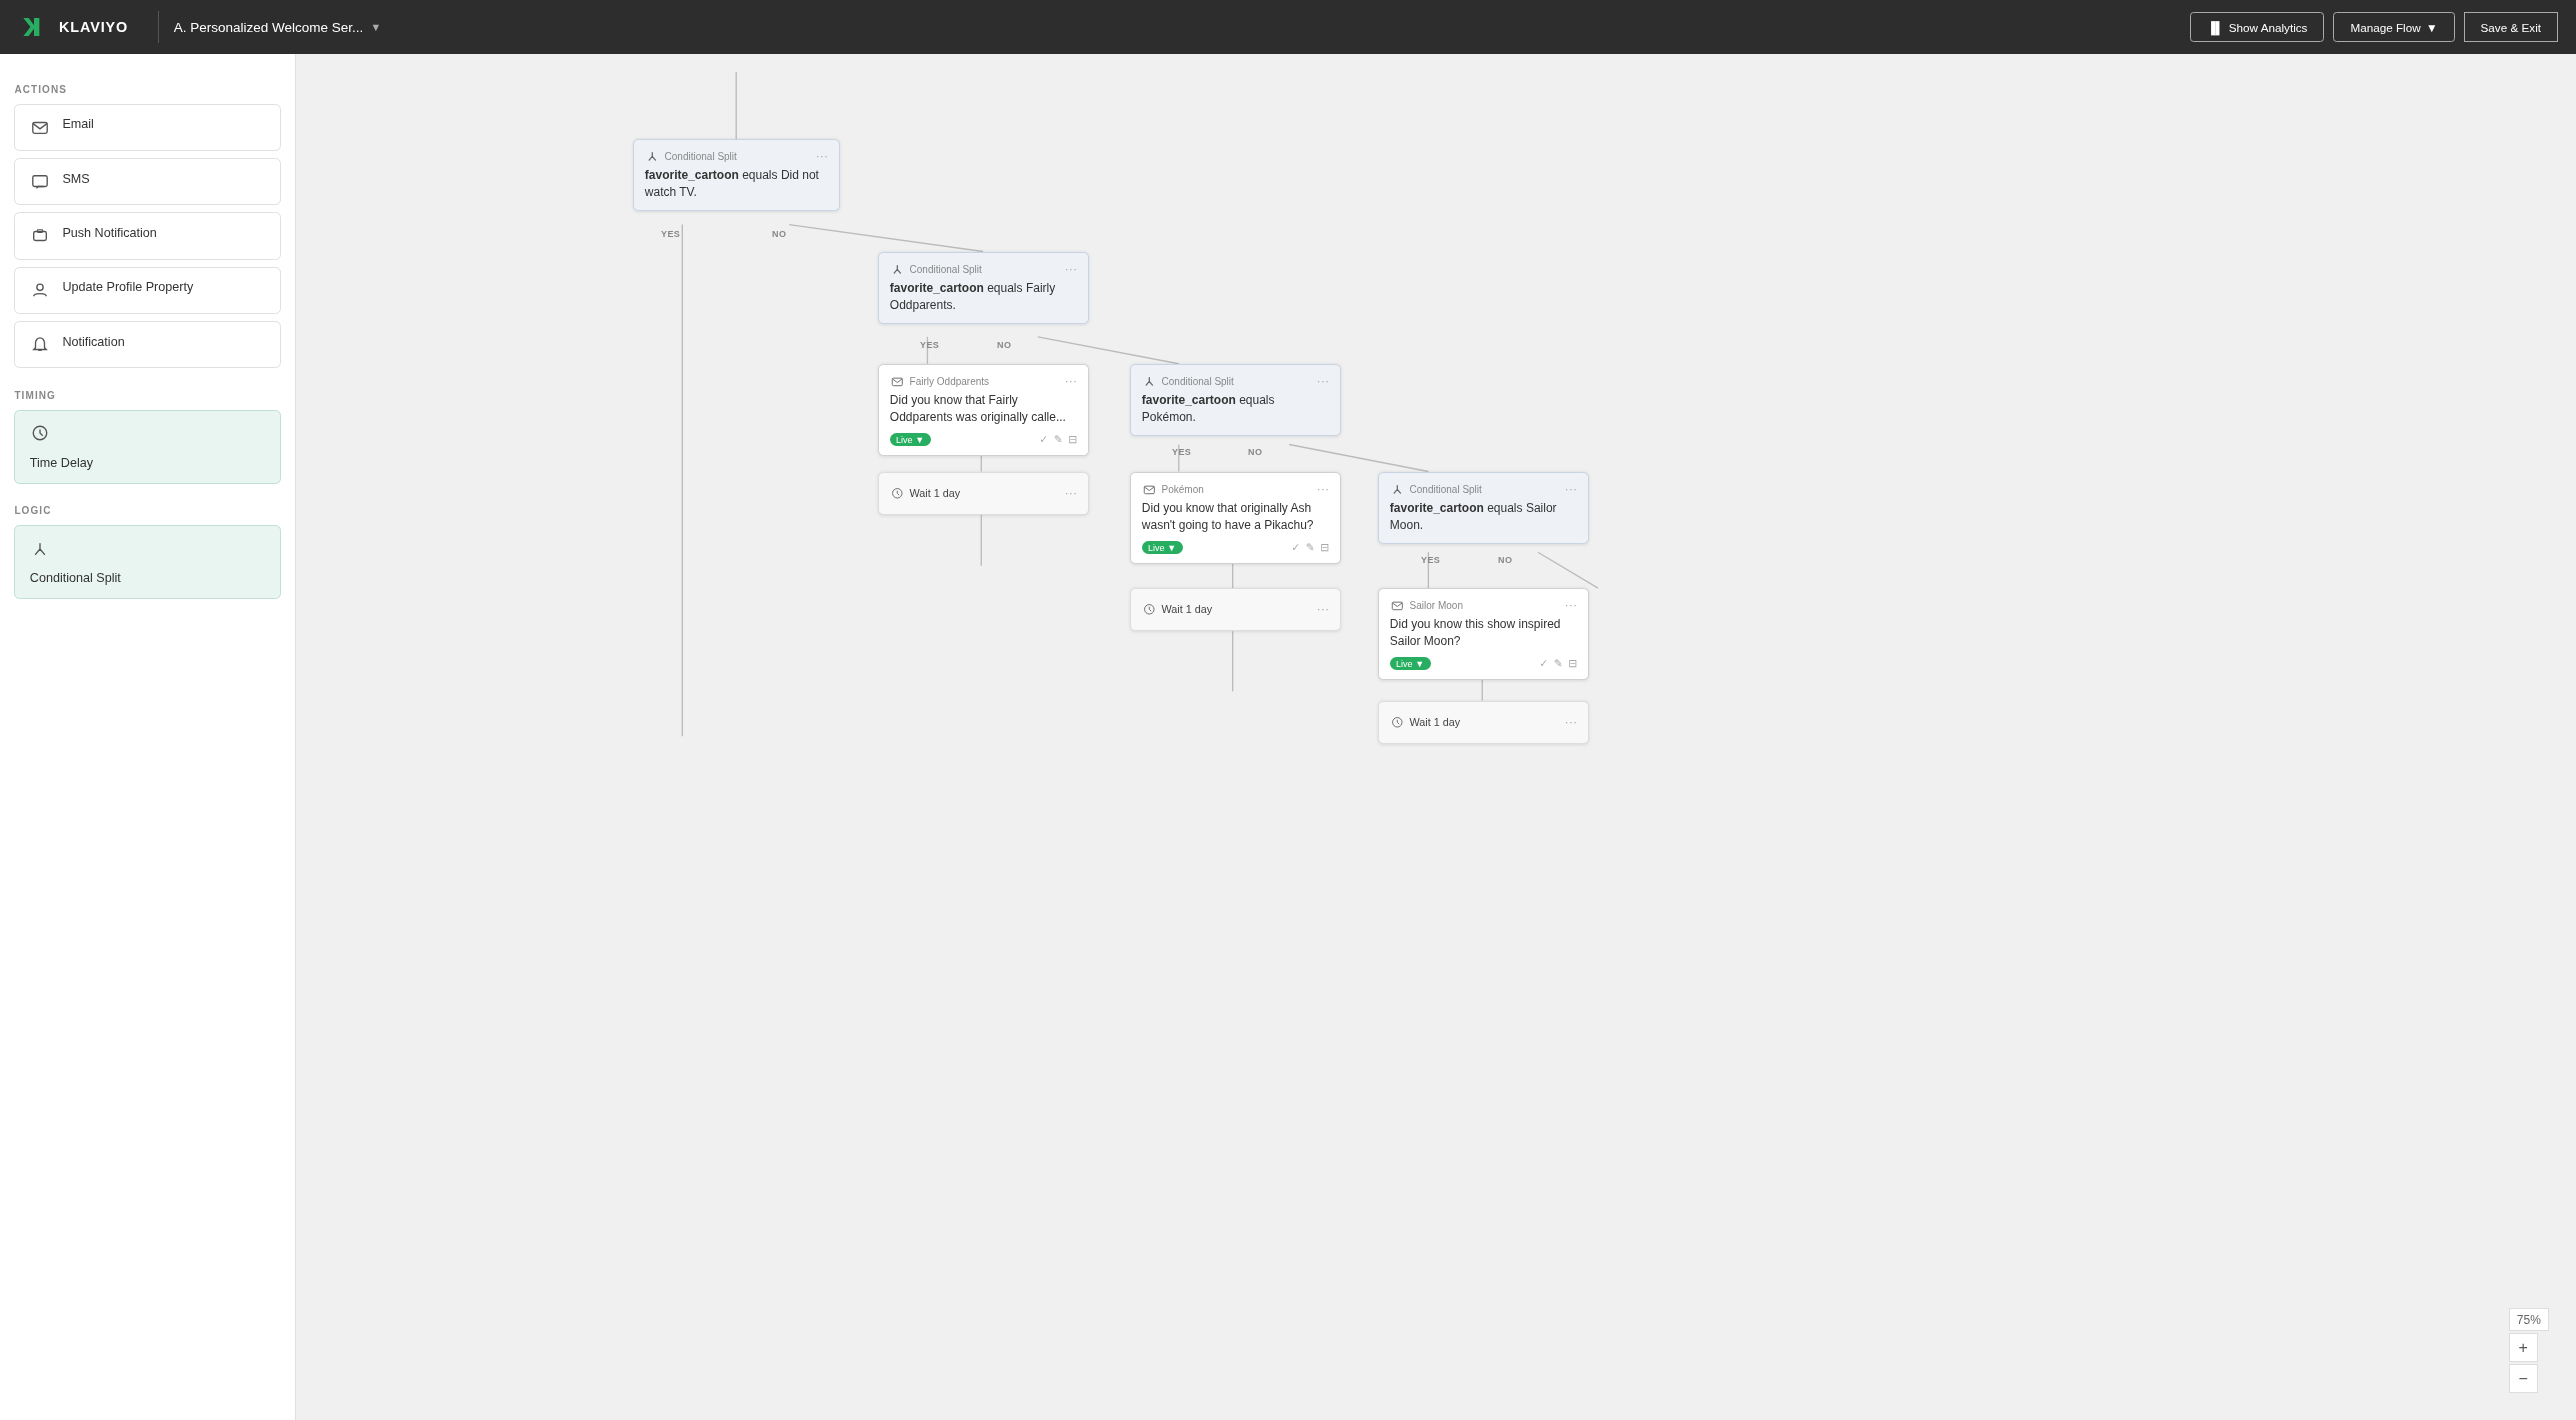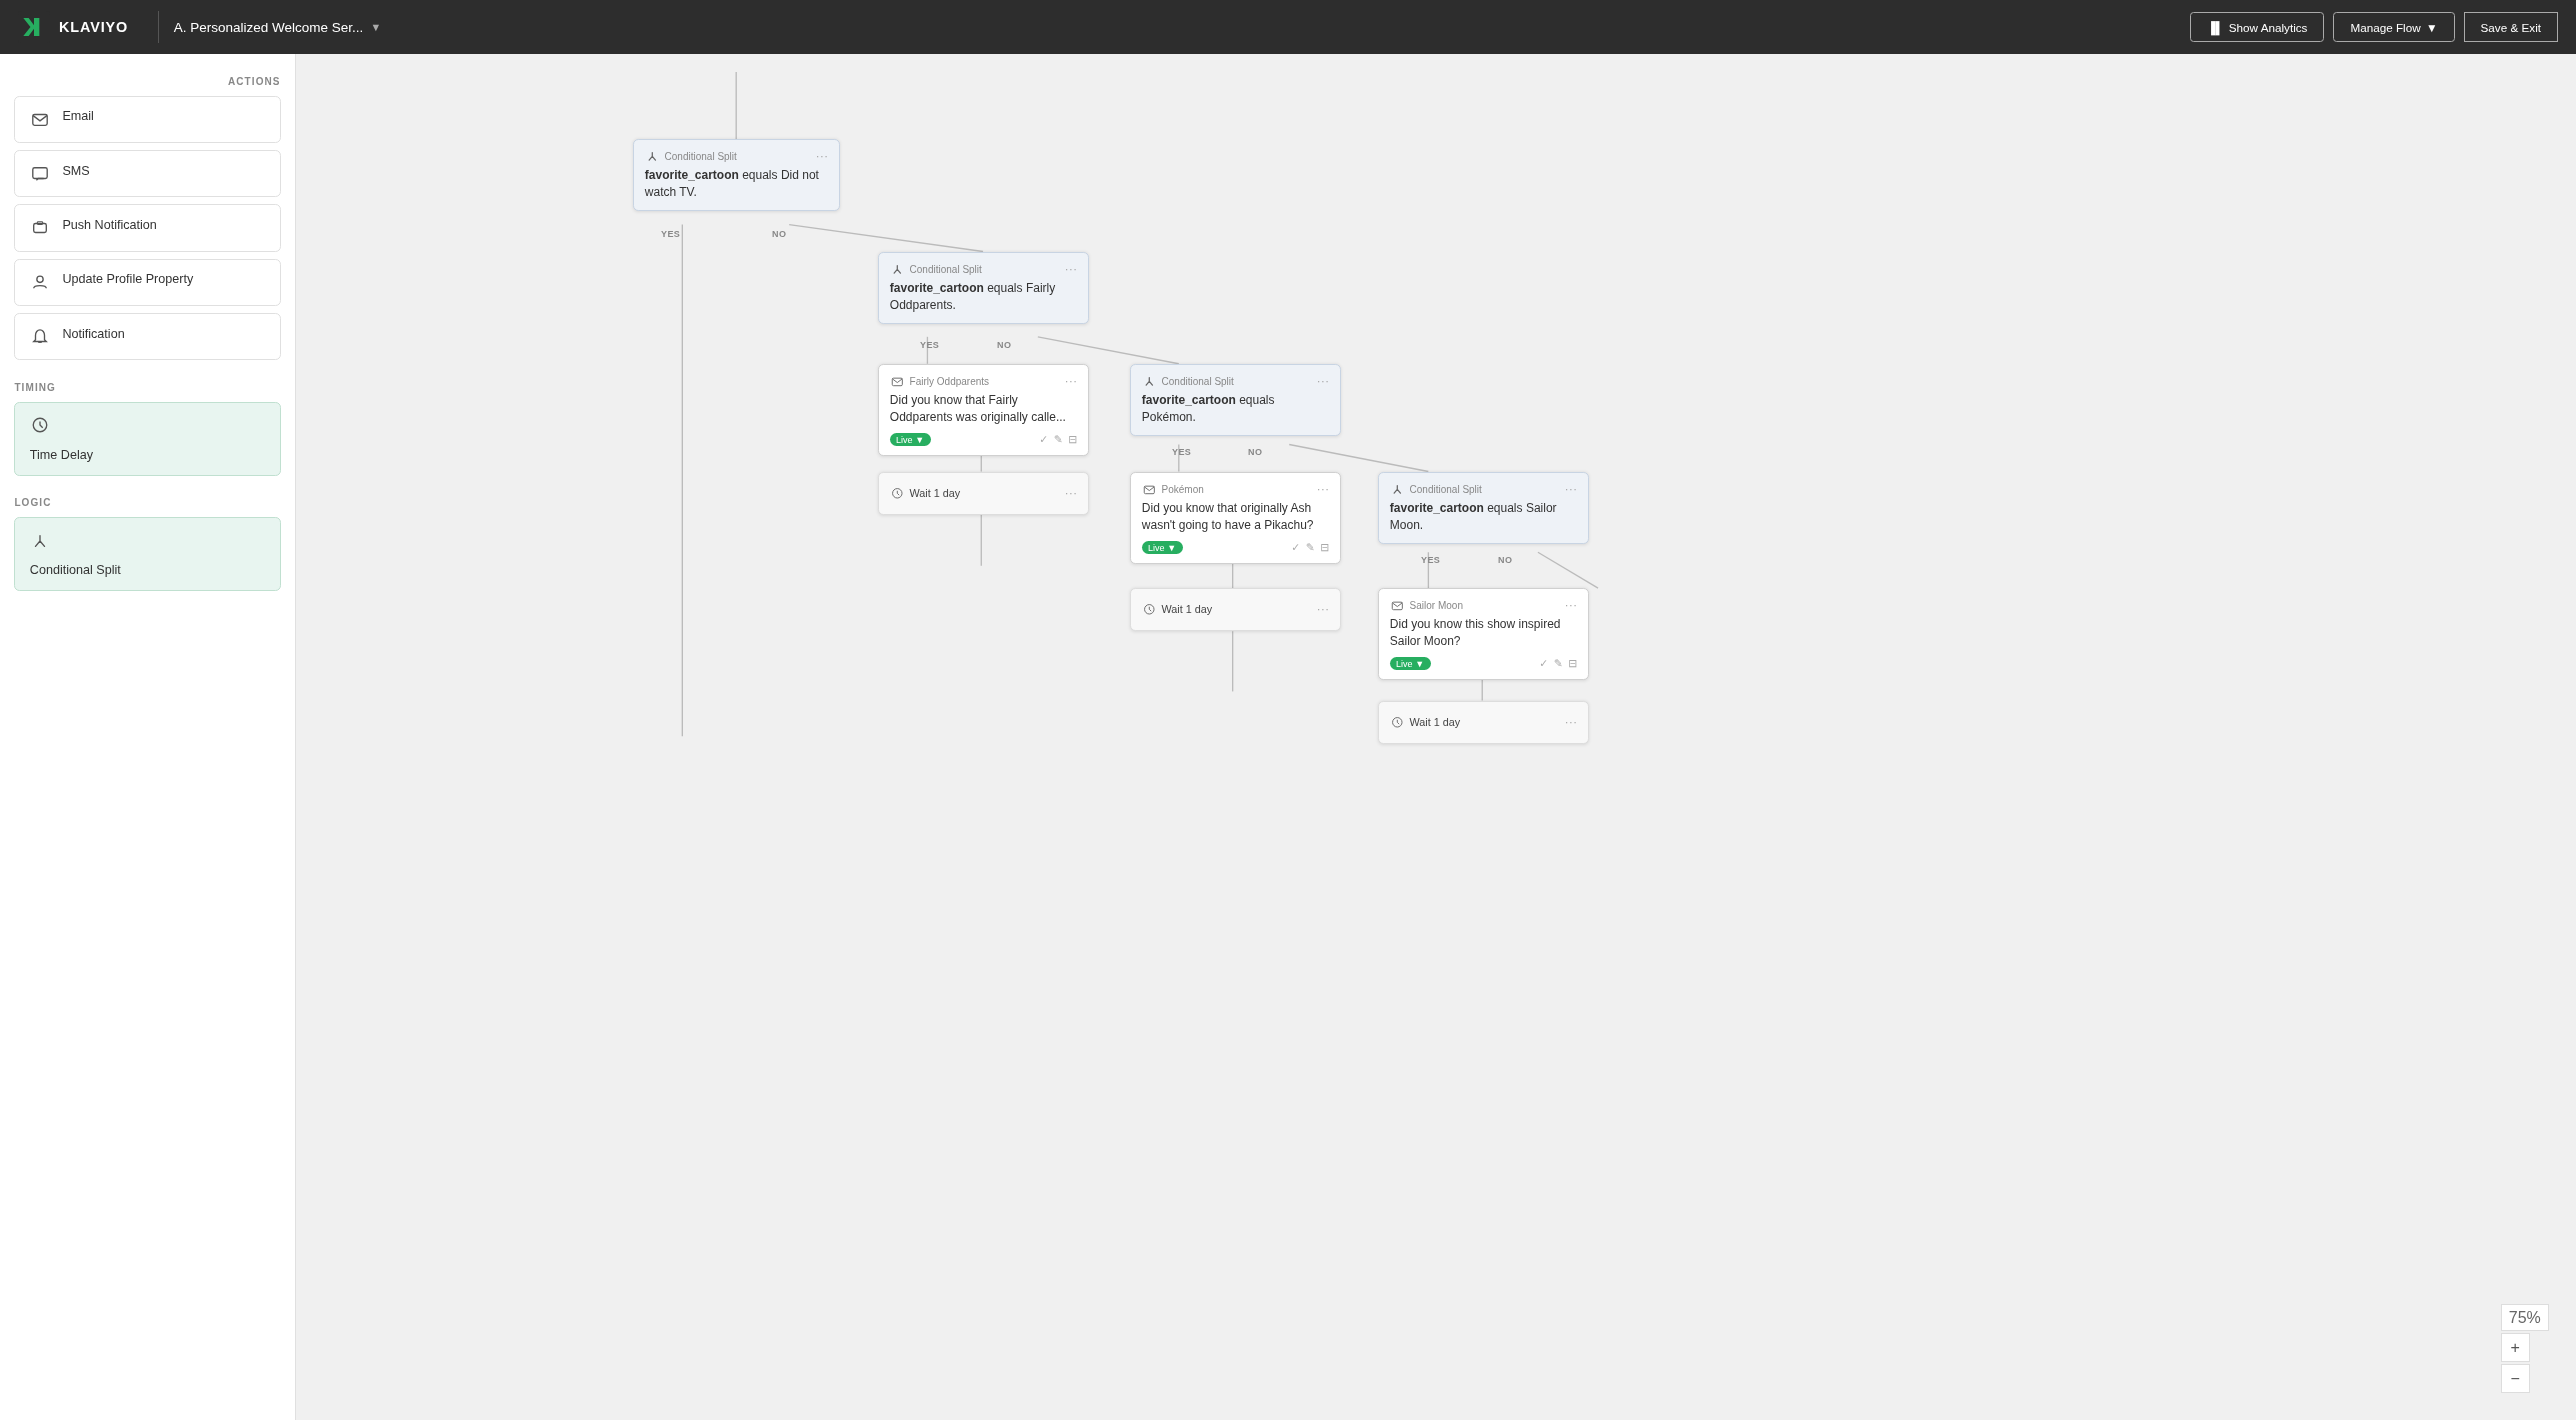--- a/index.html
+++ b/index.html
@@ -105,21 +105,21 @@
       flex-shrink: 0;
     }
     .sidebar-section-title {
       font-size: 10px;
       font-weight: 700;
       color: #888;
       letter-spacing: 1.1px;
       margin-bottom: 9px;
       margin-top: 18px;
     }
-    .sidebar-section-title:first-child { margin-top: 0; text-align: right; }
+    .sidebar-section-title:first-child { margin-top: 8px; }
     .sidebar-item {
       display: flex;
       gap: 12.6px;
       padding: 12.6px 14.4px;
       border: 1.3px solid #e0e0e0;
       border-radius: 5.4px;
       margin-bottom: 7.2px;
       cursor: pointer;
       background: white;
       font-size: 12.6px;
@@ -255,21 +255,21 @@
       position: fixed;
       bottom: 27px;
       right: 27px;
       display: flex;
       flex-direction: column;
       gap: 1.8px;
       z-index: 50;
     }
     .zoom-label {
       text-align: center;
-      font-size: 16px;
+      font-size: 12px;
       color: #666;
       background: white;
       border: 0.9px solid #ddd;
       padding: 3.6px 7.2px;
     }
     .zoom-btn {
       background: white;
       border: 0.9px solid #ddd;
       width: 29px;
       height: 29px;

